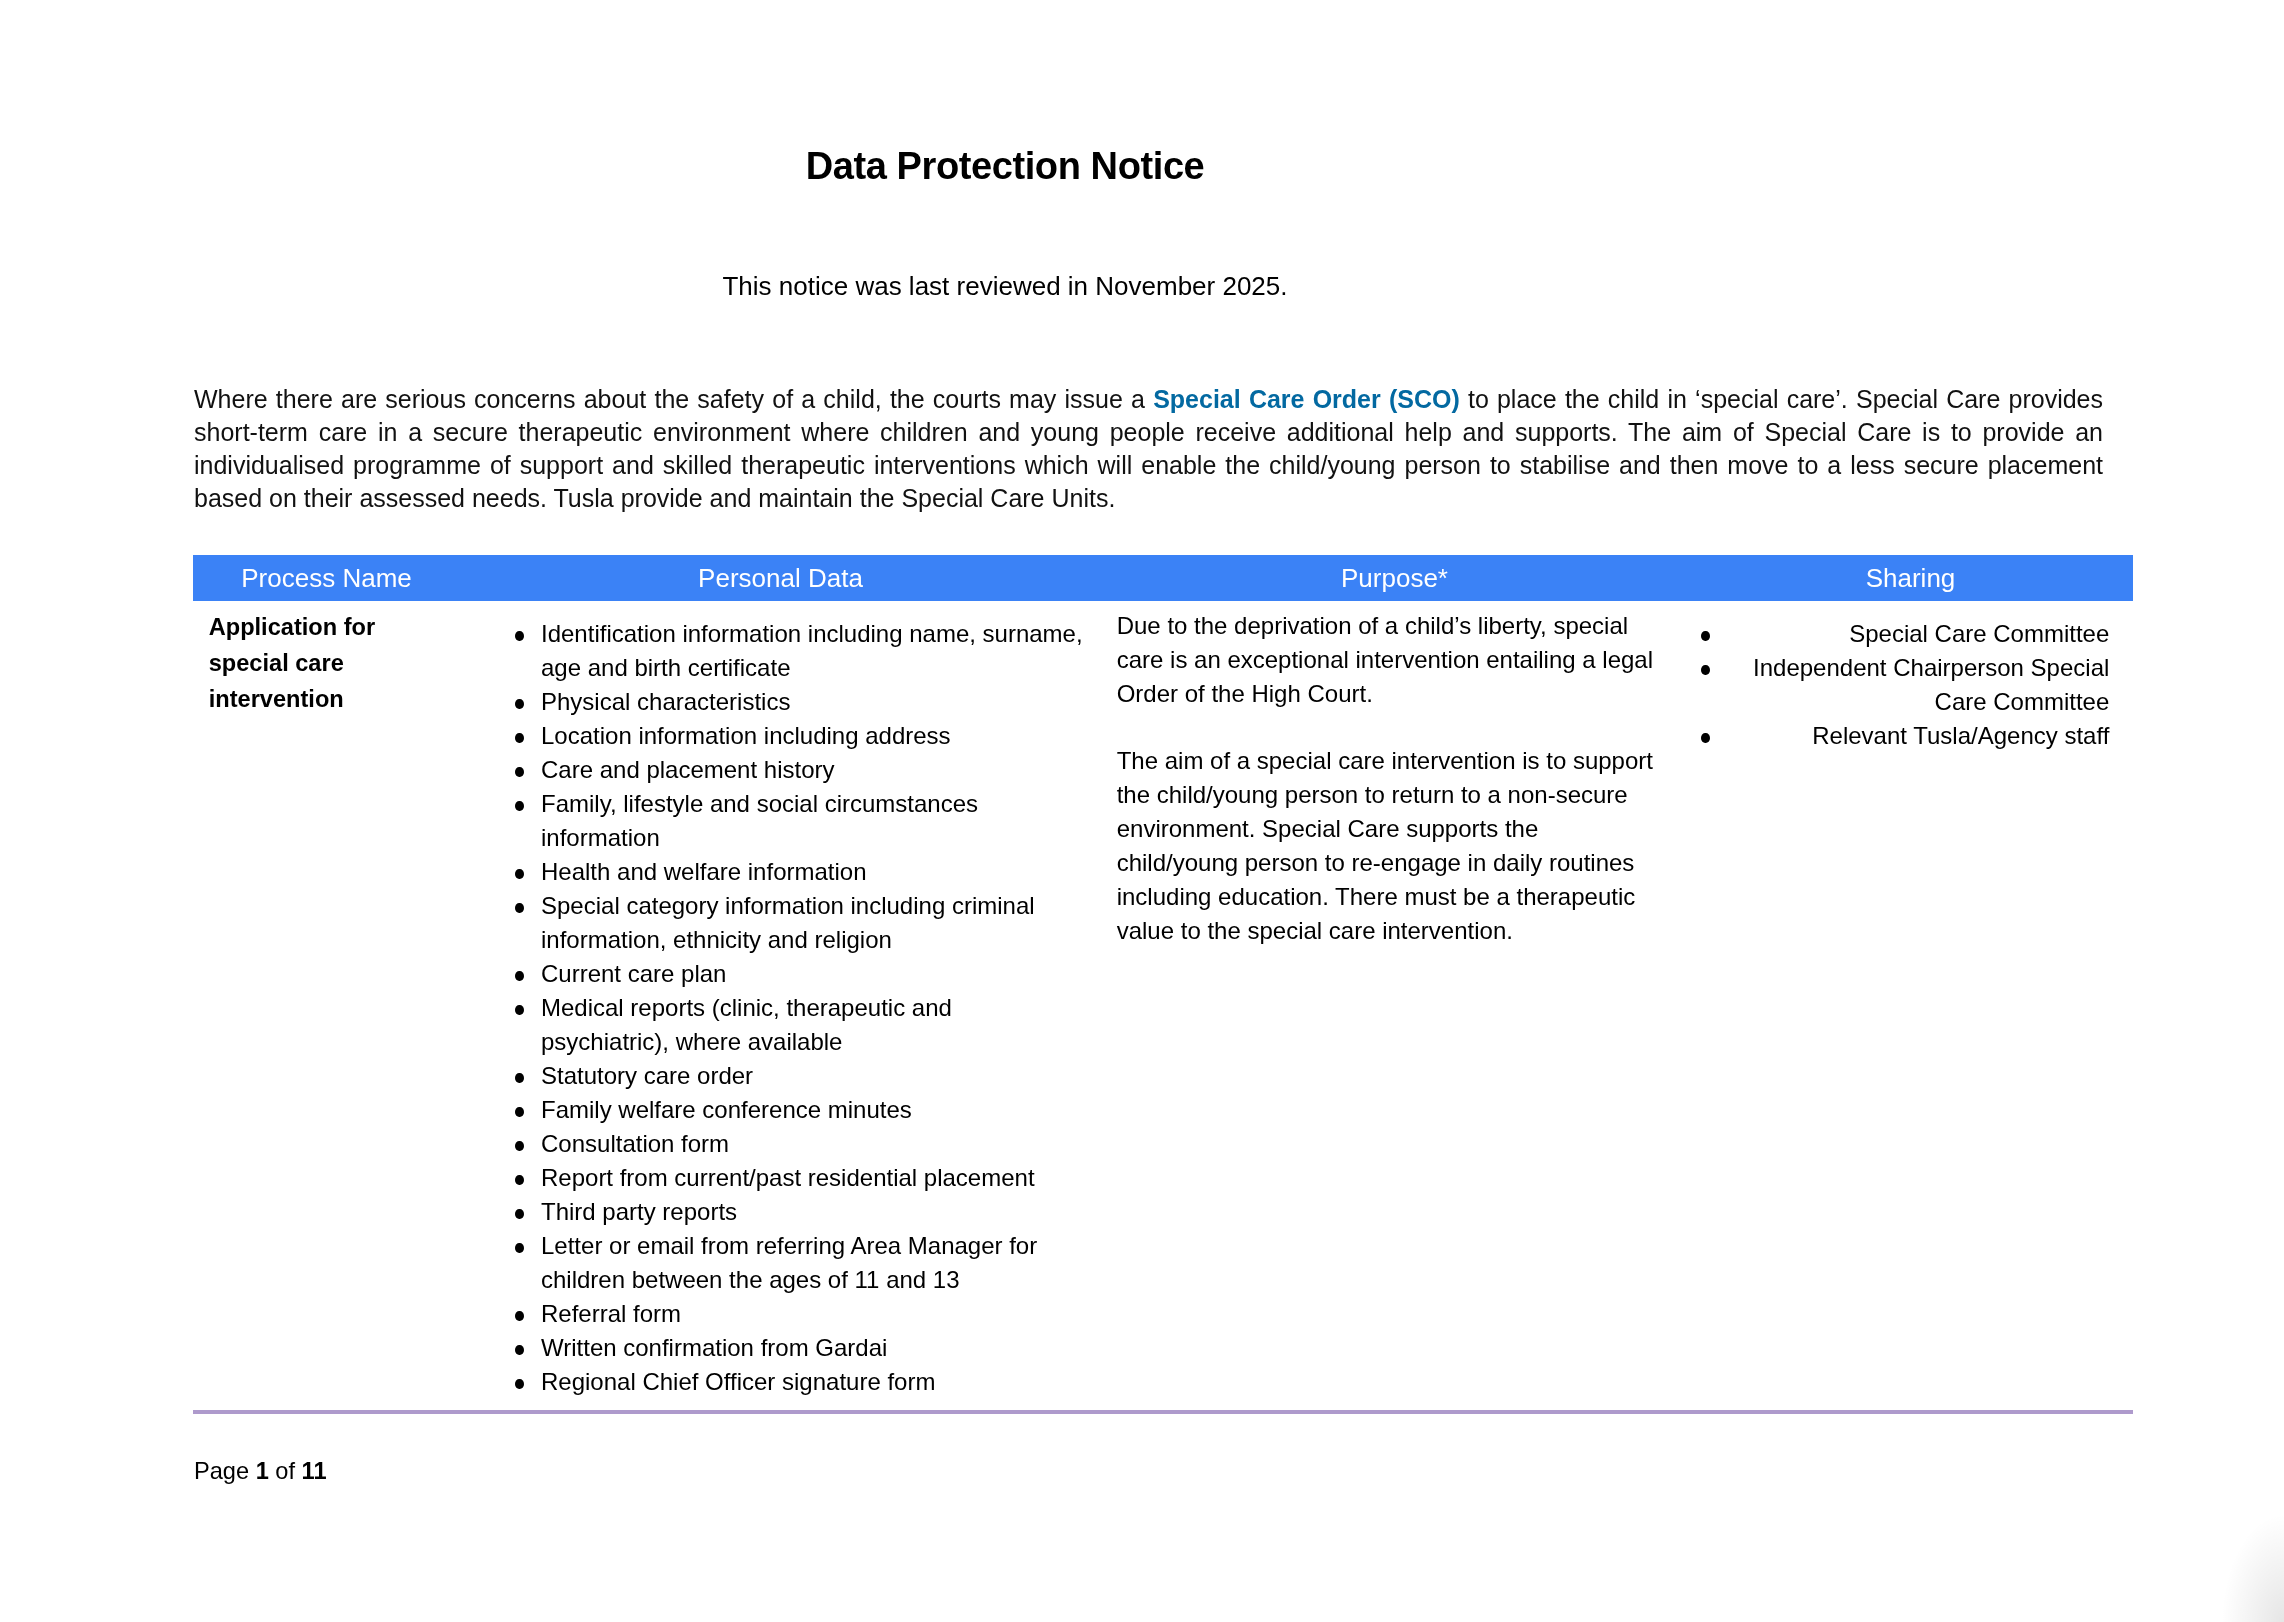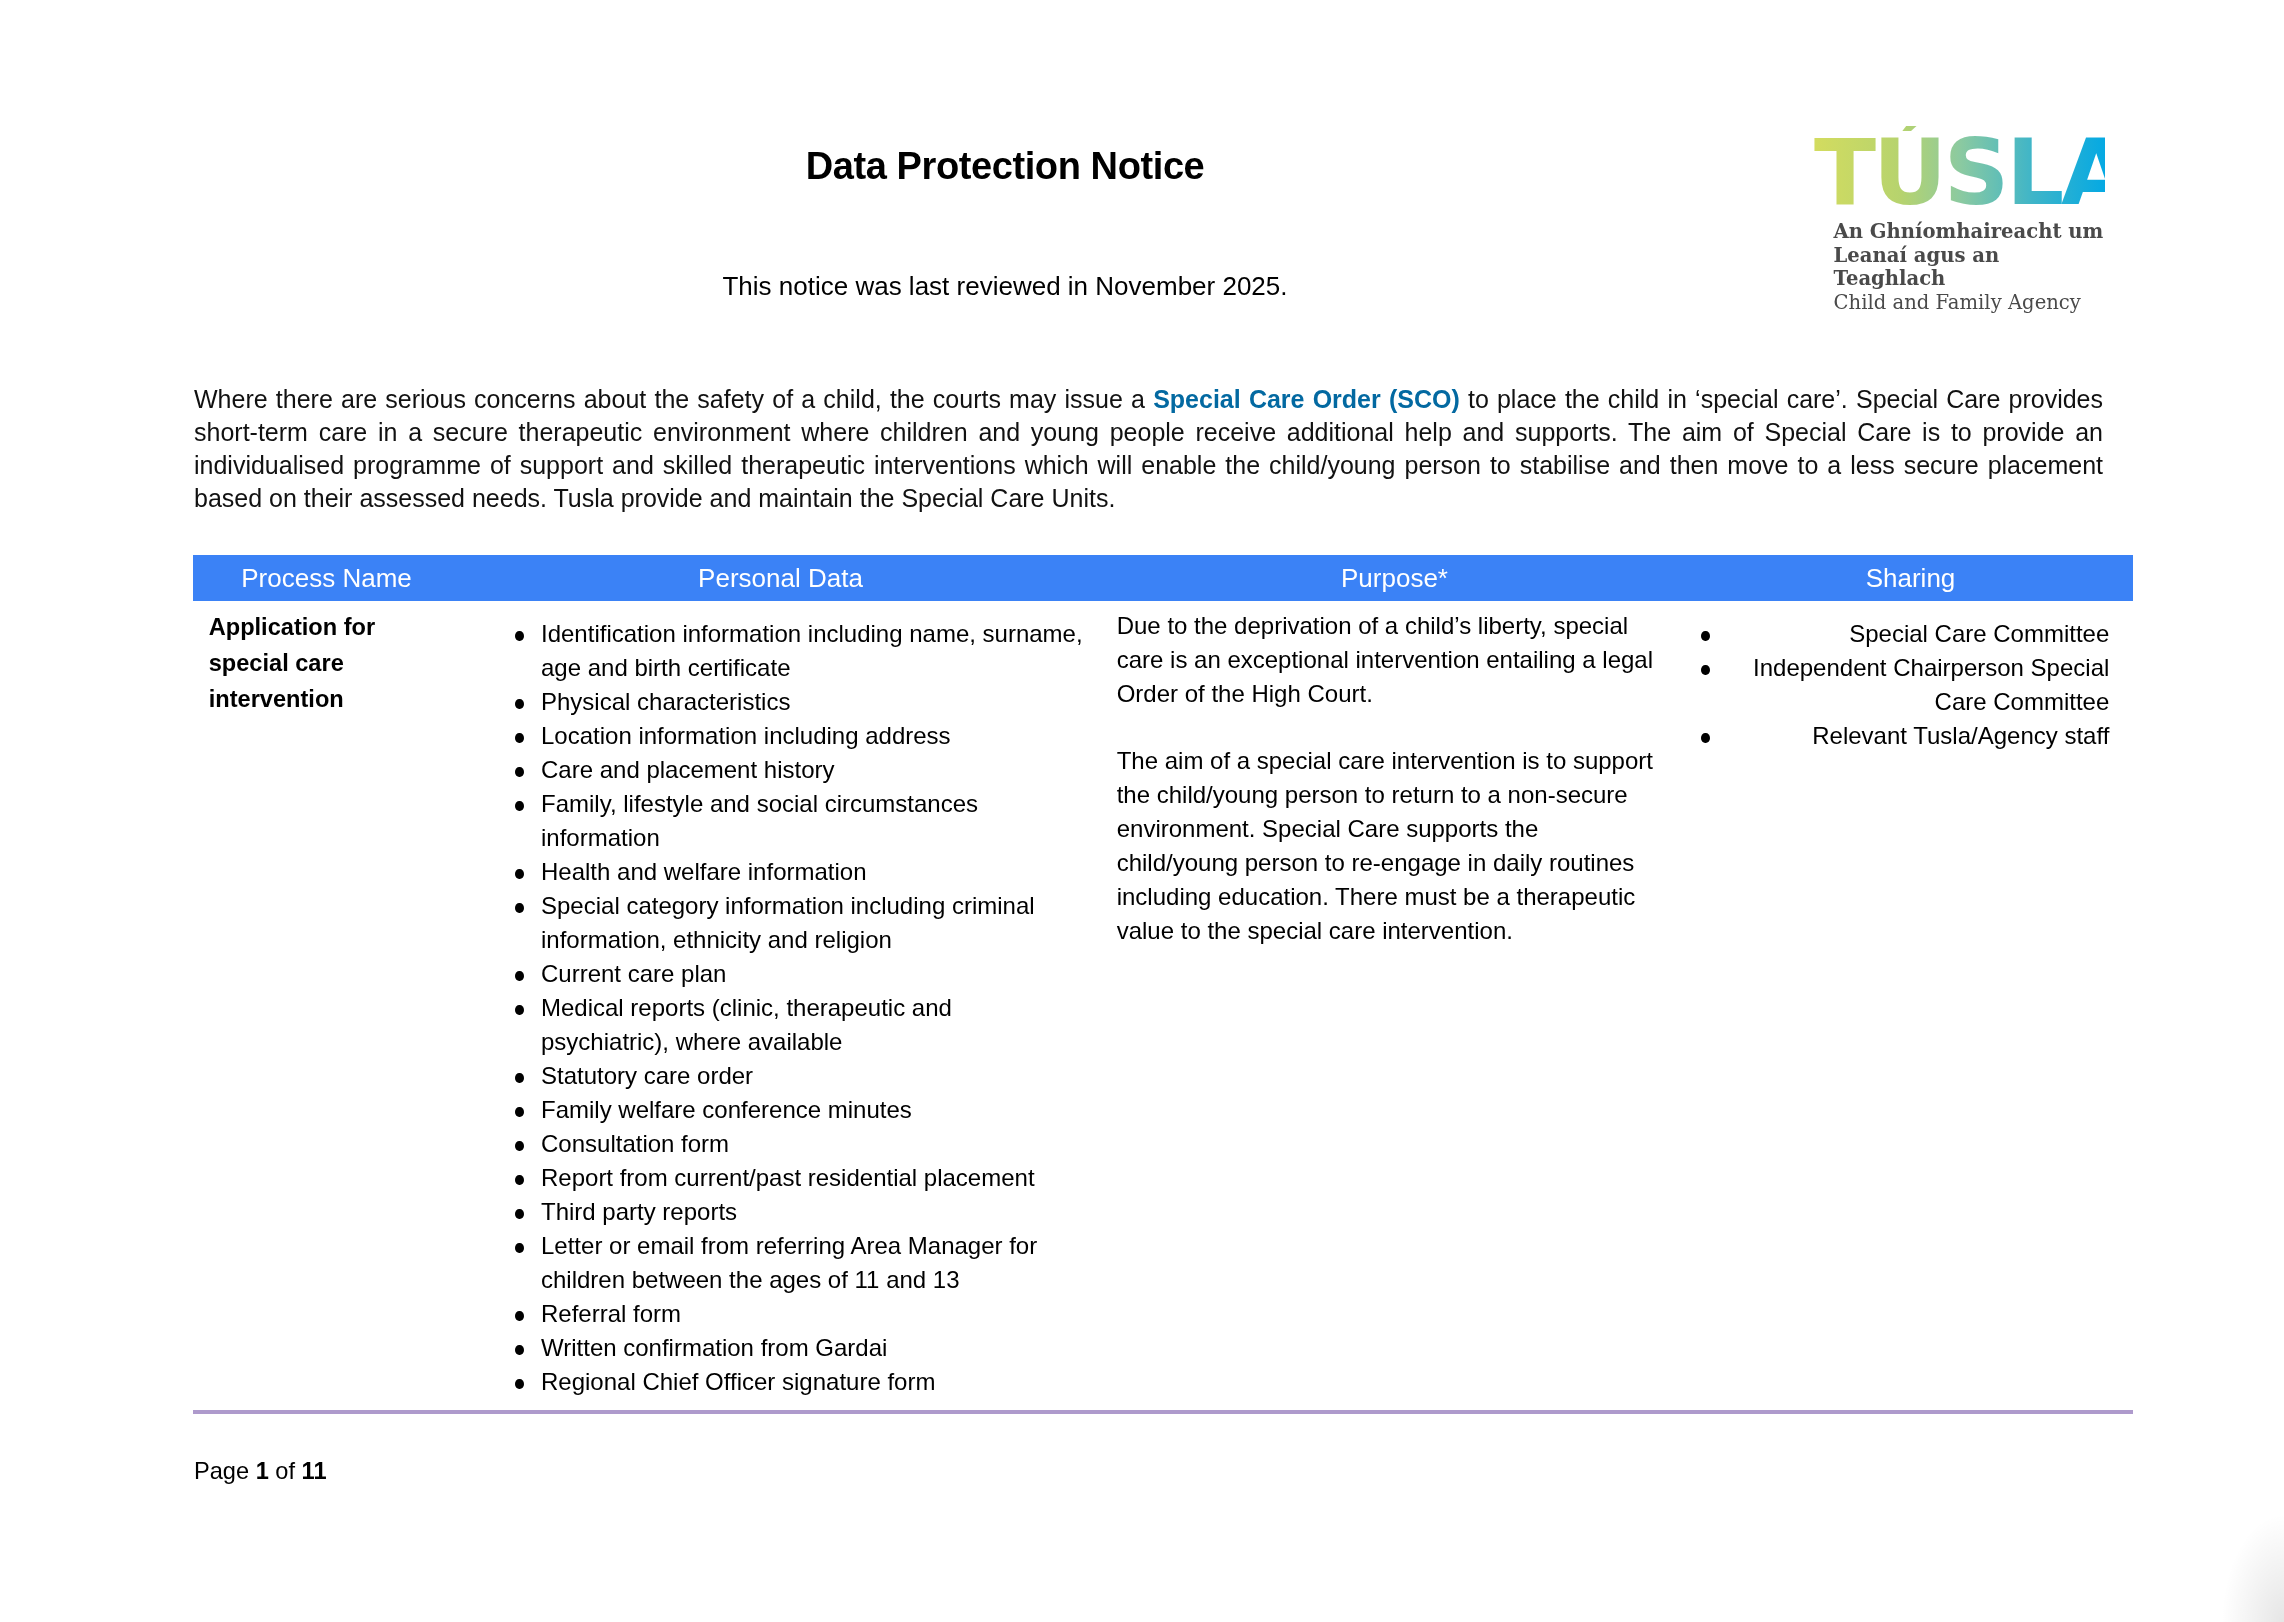--- a/index.html
+++ b/index.html
@@ -52,26 +52,20 @@
 </head>
 <body>
 
 <div class="page">
 
   <div class="title-block">
     <div class="title-line">Data Protection Notice</div>
   </div>
   <div class="reviewed">This notice was last reviewed in November 2025.</div>
 
-  <div class="logo">
-    <div class="logo-word">TÚSLA</div>
-    <div class="logo-sub bold">An Ghníomhaireacht um</div>
-    <div class="logo-sub bold">Leanaí agus an Teaghlach</div>
-    <div class="logo-sub">Child and Family Agency</div>
-  </div>
 
   <div class="intro"><span>Where there are serious concerns about the safety of a child, the courts may issue a </span><b>Special Care Order (SCO)</b><span> to place the child in ‘special care’.  Special Care provides short-term care in a secure therapeutic environment where children and young people receive additional help and supports. The aim of Special Care is to provide an individualised programme of support and skilled therapeutic interventions which will enable the child/young person to stabilise and then move to a less secure placement based on their assessed needs. Tusla provide and maintain the Special Care Units.</span></div>
 
   <table class="dp">
     <colgroup>
       <col style="width:267px">
         <col style="width:641px">
         <col style="width:587px">
         <col style="width:445px">
     </colgroup>

